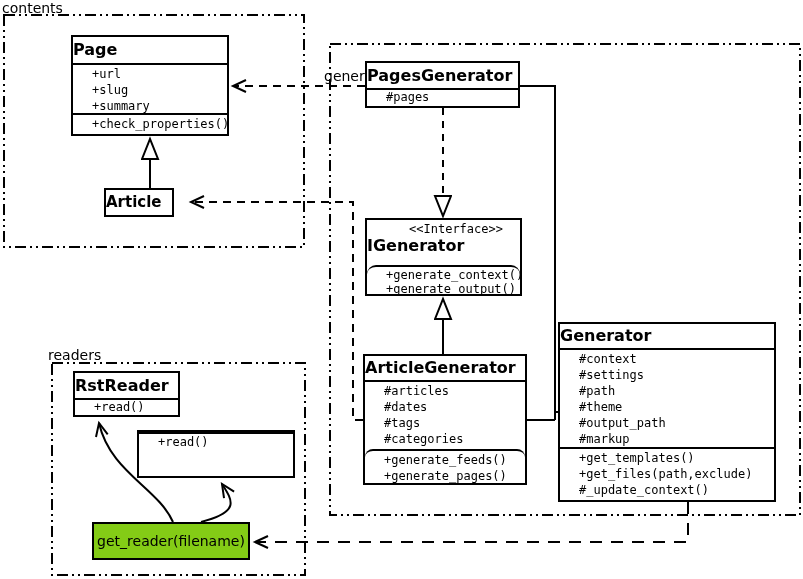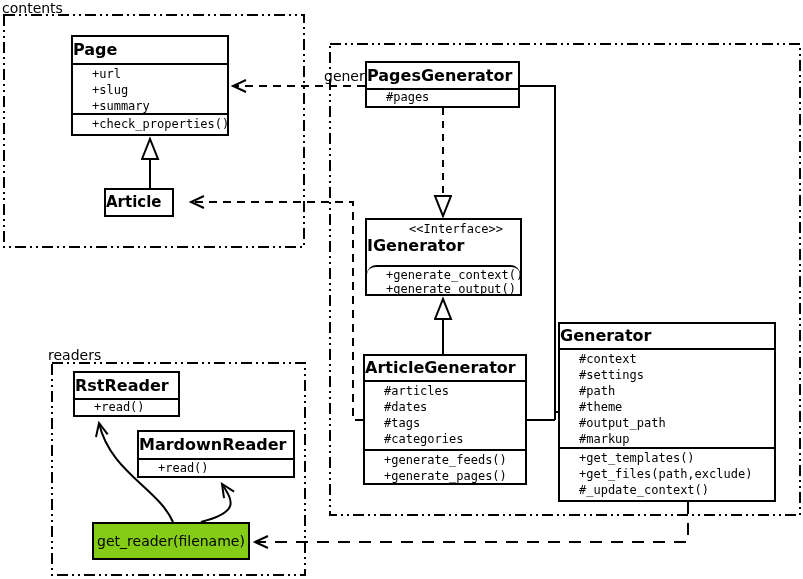--- a/index.html
+++ b/index.html
@@ -96,21 +96,21 @@
   </div>
 
   <div class="cls" style="left:363px;top:354px;width:164px;height:131px;">
     <div class="cls-title" style="height:24px;line-height:24px;">ArticleGenerator</div>
     <div class="sec" style="height:69px;">
       <div class="row">#articles</div>
       <div class="row">#dates</div>
       <div class="row">#tags</div>
       <div class="row">#categories</div>
     </div>
-    <div class="sec" style="height:34px;">
+    <div class="sec" style="height:34px;border-radius:8px;">
       <div class="row">+generate_feeds()</div>
       <div class="row">+generate_pages()</div>
     </div>
   </div>
 
   <div class="cls" style="left:558px;top:322px;width:218px;height:180px;">
     <div class="cls-title" style="height:24px;line-height:24px;">Generator</div>
     <div class="sec" style="height:99px;">
       <div class="row">#context</div>
       <div class="row">#settings</div>
@@ -127,21 +127,20 @@
   </div>
 
   <div class="cls" style="left:73px;top:371px;width:107px;height:46px;">
     <div class="cls-title" style="height:25px;line-height:25px;">RstReader</div>
     <div class="sec" style="height:17px;">
       <div class="row" style="line-height:13px;">+read()</div>
     </div>
   </div>
 
   <div class="cls" style="left:137px;top:430px;width:158px;height:48px;">
-    <div class="cls-title" style="height:26px;line-height:26px;">MardownReader</div>
     <div class="sec" style="height:18px;">
       <div class="row" style="line-height:14px;">+read()</div>
     </div>
   </div>
 
   <div class="plainbox" style="left:92px;top:522px;width:158px;height:38px;">
     <span>get_reader(filename)</span>
   </div>
 
 </div>

